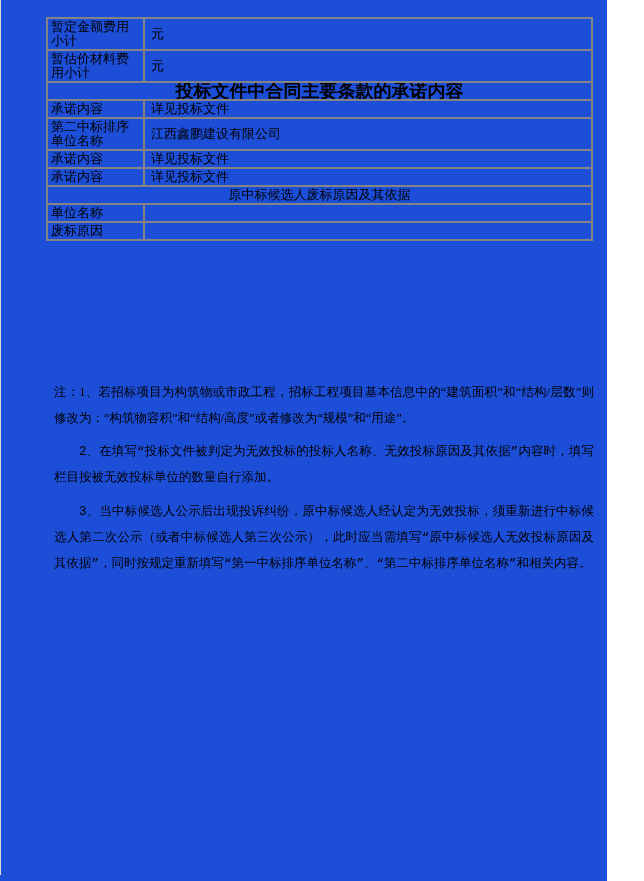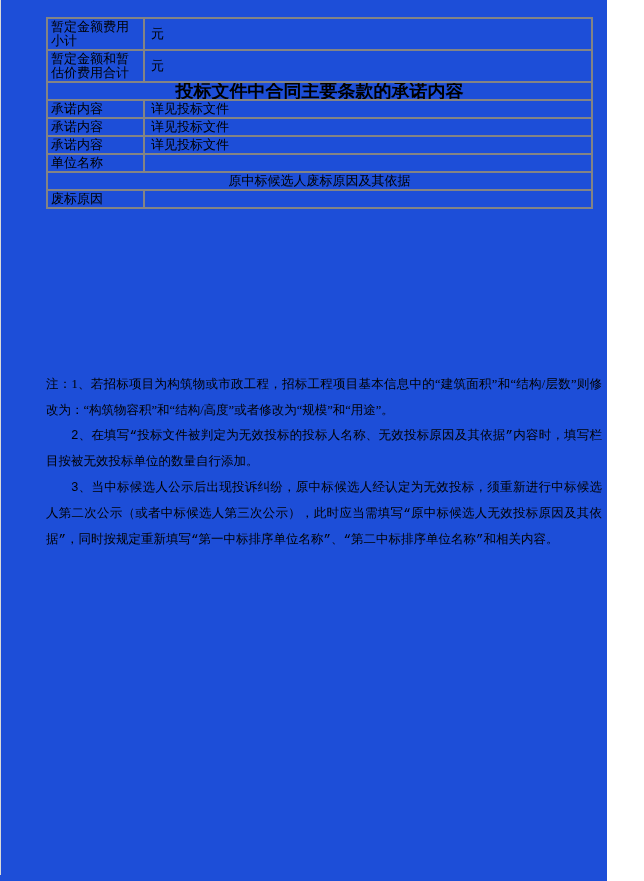--- a/index.html
+++ b/index.html
@@ -48,64 +48,68 @@
     text-align:center;
     font-size:13px;
     padding:1px 0;
   }
   .notes{
     position:absolute;left:46px;top:371px;width:556px;
     font-size:12.5px;
     line-height:26px;
     text-align:justify;
   }
-  .notes p{margin:0;padding:0;}
+  .notes p{margin:8px;padding:0;}
   .notes p.indented{text-indent:2em;font-family:Liberation Mono, monospace;}
 </style>
 </head>
 <body>
 
 <div class="page">
   <div class="page-edge"></div>
 
   <table class="doc-table">
     <colgroup>
         <col class="c1">
         <col class="c2">
       </colgroup>
     <tbody>
         <tr class="tall">
       <td class="lbl">暂定金额费用小计</td>
       <td class="val">元</td>
     </tr>
     <tr class="tall">
-      <td class="lbl">暂定金额和暂估价费用合计</td>
+      <td class="lbl">暂估价材料费用小计</td>
       <td class="val">元</td>
     </tr>
     <tr class="short">
       <td class="hdr-bold" colspan="2">投标文件中合同主要条款的承诺内容</td>
+    </tr>
+    <tr class="short">
+      <td class="lbl">承诺内容</td>
+      <td class="val">详见投标文件</td>
+    </tr>
+    <tr class="tall">
+      <td class="lbl">第二中标排序单位名称</td>
+      <td class="val">江西鑫鹏建设有限公司</td>
     </tr>
     <tr class="short">
       <td class="lbl">承诺内容</td>
       <td class="val">详见投标文件</td>
     </tr>
     <tr class="short">
       <td class="lbl">承诺内容</td>
       <td class="val">详见投标文件</td>
     </tr>
     <tr class="short">
-      <td class="lbl">承诺内容</td>
-      <td class="val">详见投标文件</td>
+      <td class="hdr-plain" colspan="2">原中标候选人废标原因及其依据</td>
     </tr>
     <tr class="short">
       <td class="lbl">单位名称</td>
       <td class="val"></td>
-    </tr>
-    <tr class="short">
-      <td class="hdr-plain" colspan="2">原中标候选人废标原因及其依据</td>
     </tr>
     <tr class="short">
       <td class="lbl">废标原因</td>
       <td class="val"></td>
     </tr>
   </tbody>
     </table>
 
   <div class="notes">
     <p>注：1、若招标项目为构筑物或市政工程，招标工程项目基本信息中的“建筑面积”和“结构/层数”则修改为：“构筑物容积”和“结构/高度”或者修改为“规模”和“用途”。</p>

